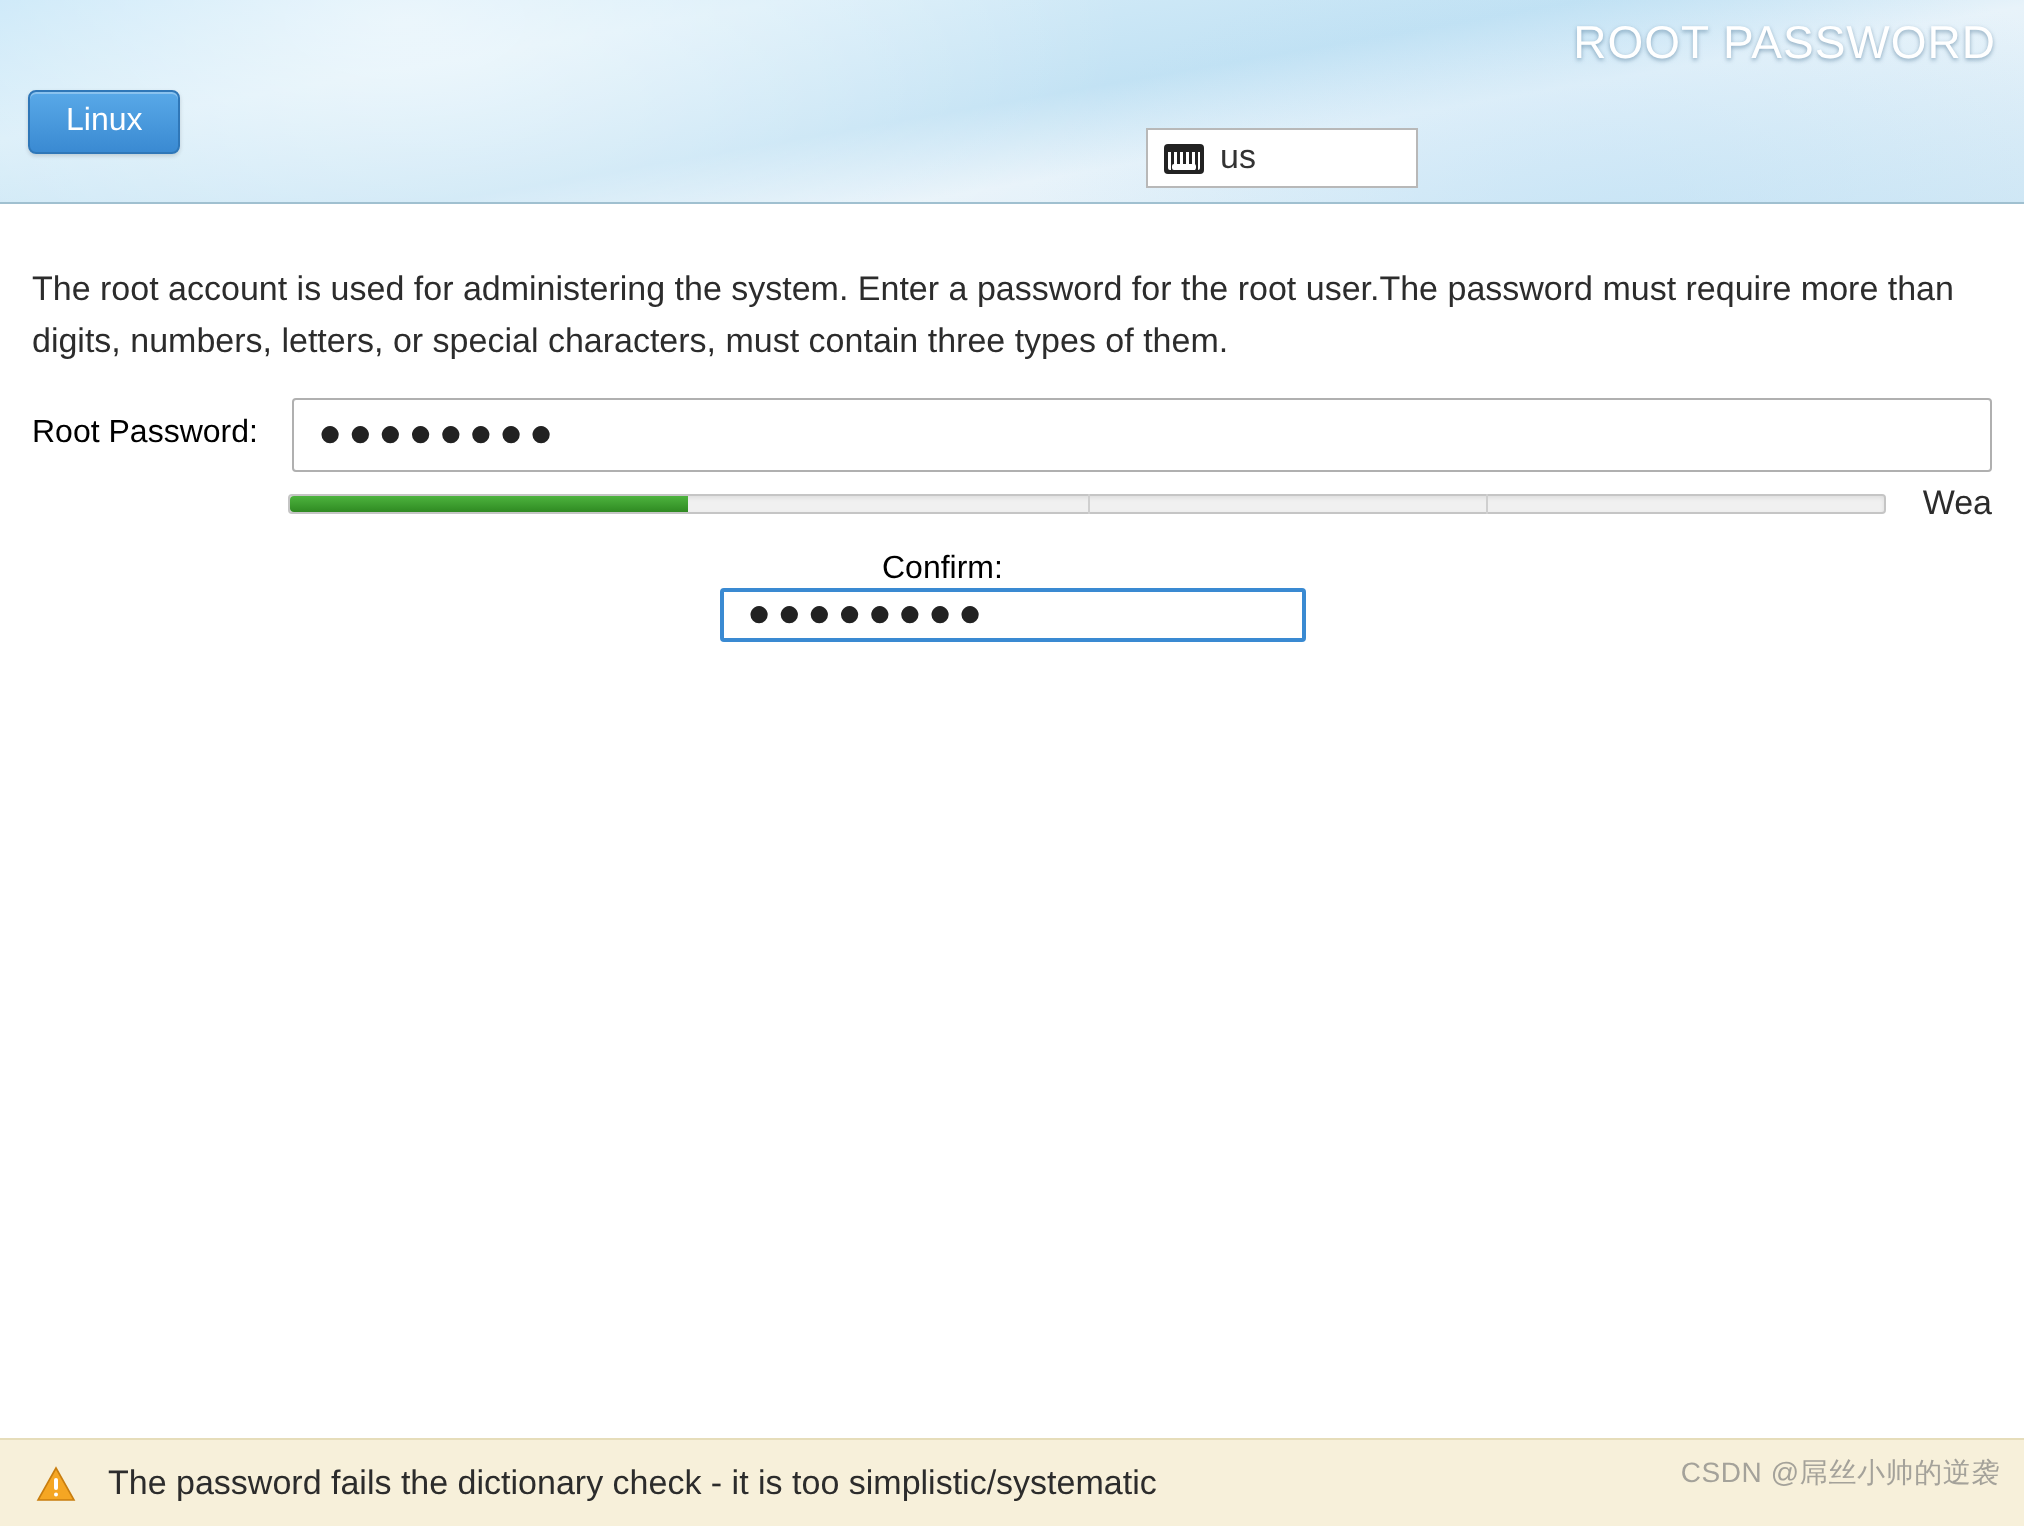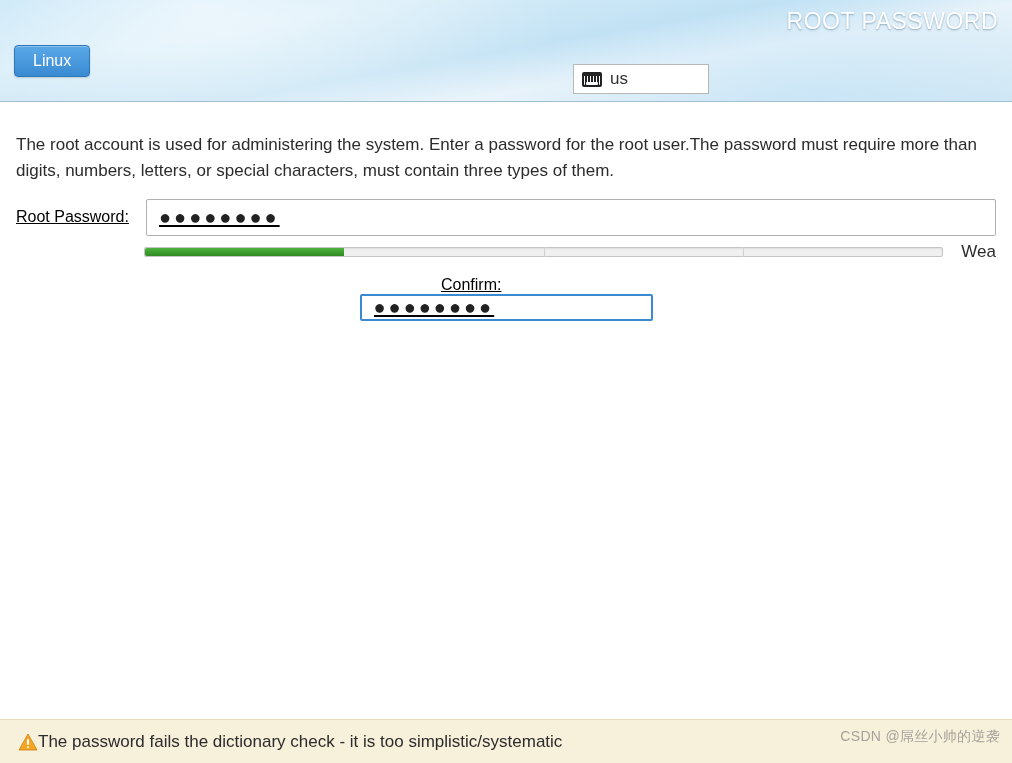--- a/index.html
+++ b/index.html
@@ -183,20 +183,21 @@
       position: absolute;
       left: 0;
       right: 0;
       bottom: 0;
       height: 44px;
       background: #f7f0da;
       border-top: 1px solid #e6ddba;
       display: flex;
       align-items: center;
       padding: 0 18px;
+      gap: 16px;
     }
     .warn-icon {
       width: 20px;
       height: 18px;
       position: relative;
       flex-shrink: 0;
     }
     .warn-icon svg{display:block;}
     .warn-text {
       font-size: 17px;
@@ -213,21 +214,20 @@
     }
     .label-col{
       display:flex;
       align-items:center;
       width:130px;
       flex-shrink:0;
     }
     .row{
       display:flex;
       align-items:center;
-      text-decoration:underline;
     }
     .root-row .label-col{ padding-left:0; }
     .confirm-row{ margin-top: 4px; flex-direction: column; }
   </style>
 </head>
 <body>
 
 <div class="header">
   <div class="page-title">ROOT PASSWORD</div>
   <button class="done-btn">Linux</button>

